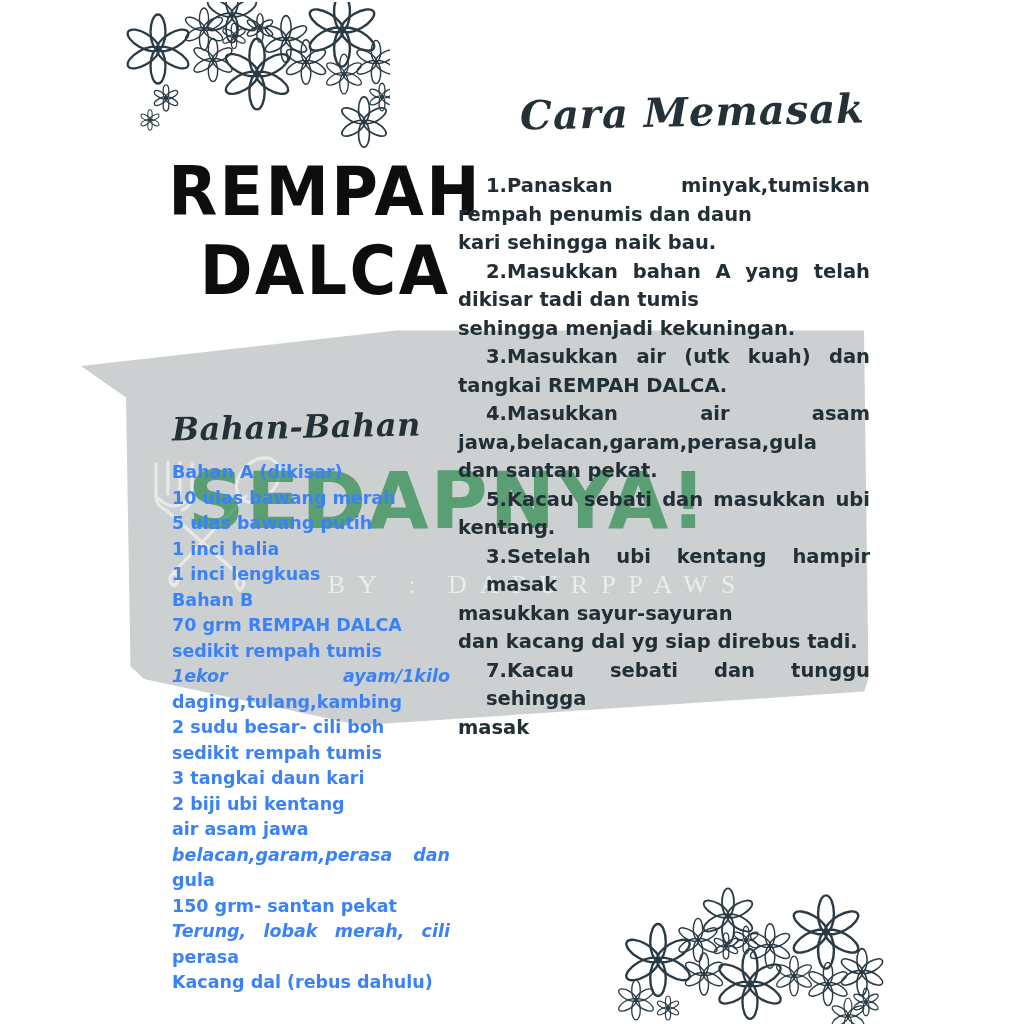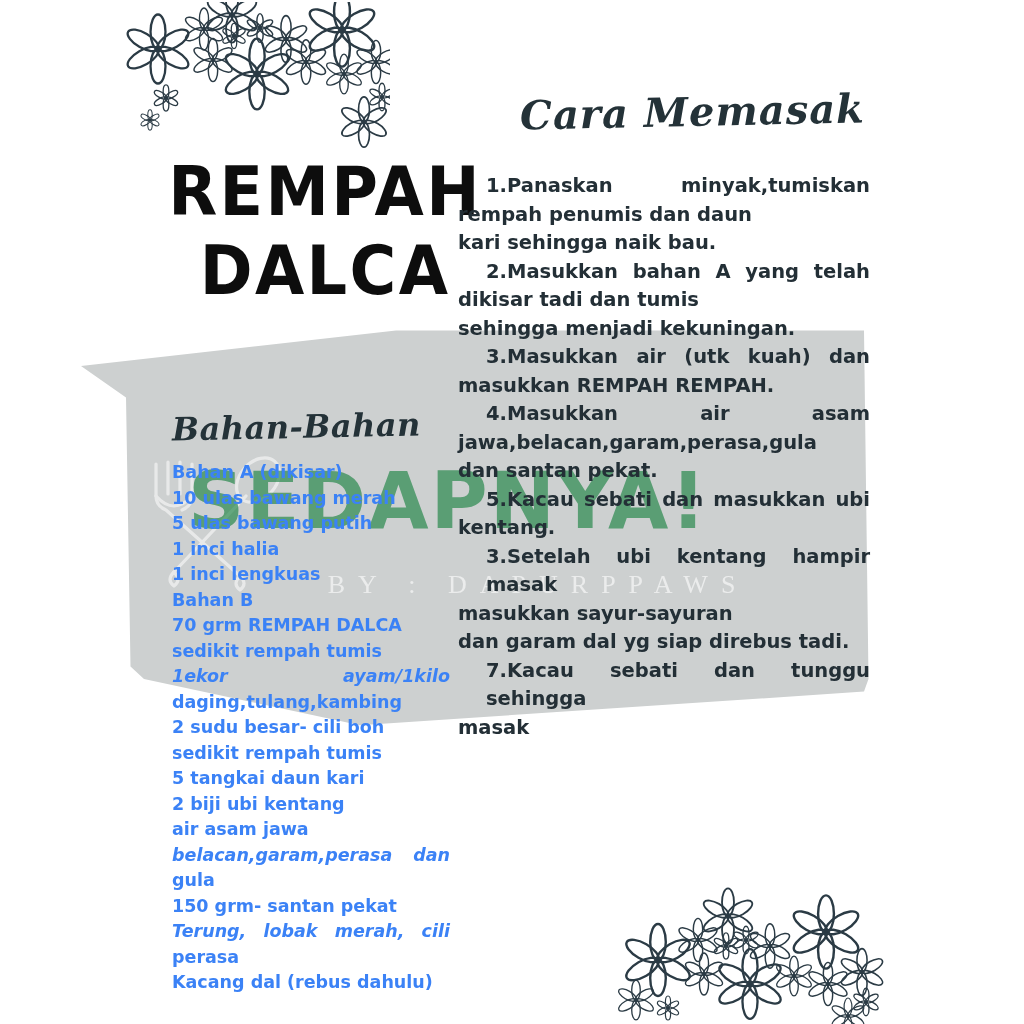--- a/index.html
+++ b/index.html
@@ -331,21 +331,21 @@
       <div class="line">5 ulas bawang putih</div>
       <div class="line">1 inci halia</div>
       <div class="line">1 inci lengkuas</div>
       <div class="line">Bahan B</div>
       <div class="line">70 grm REMPAH DALCA</div>
       <div class="line">sedikit rempah tumis</div>
       <div class="line jst">1ekor ayam/1kilo</div>
       <div class="line">daging,tulang,kambing</div>
       <div class="line">2 sudu besar- cili boh</div>
       <div class="line">sedikit rempah tumis</div>
-      <div class="line">5 tangkai daun kari</div>
+      <div class="line">3 tangkai daun kari</div>
       <div class="line">2 biji ubi kentang</div>
       <div class="line">air asam jawa</div>
       <div class="line jst">belacan,garam,perasa dan</div>
       <div class="line">gula</div>
       <div class="line">150 grm- santan pekat</div>
       <div class="line jst">Terung, lobak merah, cili</div>
       <div class="line">perasa</div>
       <div class="line">Kacang dal (rebus dahulu)</div>
     </div>
 
@@ -355,35 +355,35 @@
         <span class="nat">rempah penumis dan daun</span>
         <span class="nat">kari sehingga naik bau.</span>
       </div>
       <div class="step">
         <span class="jst">2.Masukkan bahan A yang telah</span>
         <span class="nat">dikisar tadi dan tumis</span>
         <span class="nat">sehingga menjadi kekuningan.</span>
       </div>
       <div class="step">
         <span class="jst">3.Masukkan air (utk kuah) dan</span>
-        <span class="nat">masukkan REMPAH REMPAH.</span>
+        <span class="nat">tangkai REMPAH DALCA.</span>
       </div>
       <div class="step">
         <span class="jst">4.Masukkan air asam</span>
         <span class="nat">jawa,belacan,garam,perasa,gula</span>
         <span class="nat">dan santan pekat.</span>
       </div>
       <div class="step">
         <span class="jst">5.Kacau sebati dan masukkan ubi</span>
         <span class="nat">kentang.</span>
       </div>
       <div class="step">
         <span class="jst">3.Setelah ubi kentang hampir masak</span>
         <span class="nat">masukkan sayur-sayuran</span>
-        <span class="nat">dan garam dal yg siap direbus tadi.</span>
+        <span class="nat">dan kacang dal yg siap direbus tadi.</span>
       </div>
       <div class="step">
         <span class="jst">7.Kacau sebati dan tunggu sehingga</span>
         <span class="nat">masak</span>
       </div>
     </div>
 
 </div>
 
 </body></html>

